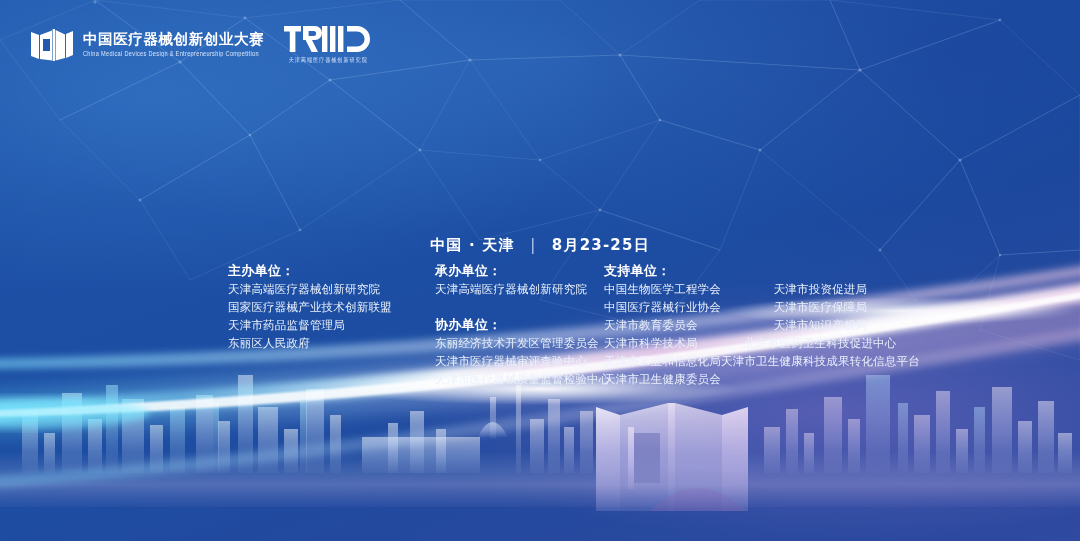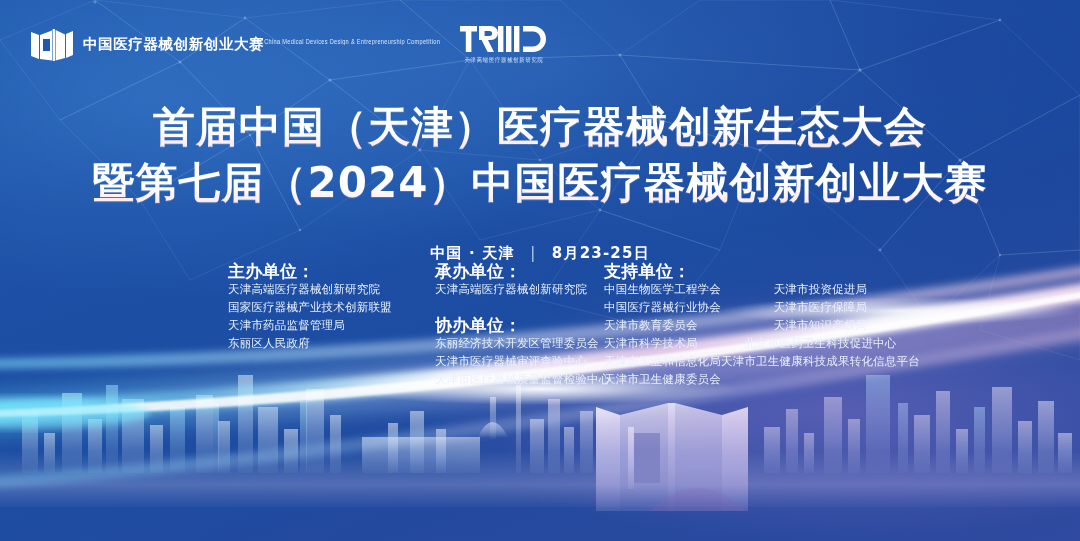--- a/index.html
+++ b/index.html
@@ -28,21 +28,21 @@
   
   .skyline { position:absolute; left:0; bottom:0; width:100%; height:200px; }
 
   
   .header {
     position:absolute; top:24px; left:30px;
     display:flex; align-items:center; gap:0;
   }
   .brand { display:flex; align-items:center; gap:9px; }
   .brand-mark { width:44px; height:40px; flex:none; }
-  .brand-text { display:flex; flex-direction:row; justify-content:flex-end; }
+  .brand-text { display:flex; flex-direction:column; justify-content:flex-end; }
   .brand-cn {
     font-size:14.5px; font-weight:bold; color:#ffffff;
     letter-spacing:.6px; line-height:1.15; white-space:nowrap;
     font-family:"DejaVu Sans","Liberation Sans",sans-serif;
   }
   .brand-en {
     font-size:5.6px; color:#dce8fb; letter-spacing:.32px;
     line-height:1.3; margin-top:2px; white-space:nowrap;
     transform:scaleY(1.15); transform-origin:left top;
   }
@@ -67,21 +67,21 @@
     letter-spacing:1px;
     color:#ffffff;
     background:linear-gradient(180deg,#ffffff 0%,#ffffff 58%,#fbe8ee 82%,#f6d9e4 100%);
     -webkit-background-clip:text; background-clip:text;
     -webkit-text-fill-color:transparent;
     text-shadow:0 1px 0 rgba(255,255,255,.15);
     white-space:nowrap;
   }
 
   .meta {
-    position:absolute; top:244px; left:0; right:0;
+    position:absolute; top:236px; left:0; right:0;
     text-align:center;
     font-family:"DejaVu Sans","Liberation Sans",sans-serif;
     font-size:15px; font-weight:bold; color:#ffffff;
     letter-spacing:1.2px;
   }
   .meta .sep {
     display:inline-block; margin:0 9px;
     color:#b9cdf0; font-weight:normal;
   }
 
@@ -91,21 +91,21 @@
     display:flex; align-items:flex-start;
     font-family:"DejaVu Sans","Liberation Sans",sans-serif;
   }
   .col { display:flex; flex-direction:column; }
   .col-1 { width:163px; }
   .col-2 { width:169px;margin-left:44px; }
   .col-3 { width:117px; }
   .col-4 { width:auto; padding-top:18px;text-align:center; }
 
   .u-head {
-    font-size:17px; font-weight:bold; color:#ffffff;
+    font-size:13px; font-weight:bold; color:#ffffff;
     line-height:18px; letter-spacing:.3px; white-space:nowrap;
   }
   .u-item {
     font-size:11.5px; color:#eaf1fc;
     line-height:18px; letter-spacing:.2px; white-space:nowrap;
   }
   .u-spacer { height:18px; }
 </style>
 </head>
 <body>
@@ -393,24 +393,20 @@
           <rect x="46" y="2" width="5.4" height="26"></rect>
           <rect x="54" y="2" width="5.4" height="26"></rect>
 
           <path d="M63,2 h10 a13,13 0 0 1 0,26 h-10 v-5.4 h10 a7.6,7.6 0 0 0 0,-15.2 h-10 Z"></path>
         </g>
       </svg>
       <div class="triid-cn">天津高端医疗器械创新研究院</div>
     </div>
   </div>
 
-  <div class="title-block">
-    <div class="title-line">首届中国（天津）医疗器械创新生态大会</div>
-    <div class="title-line">暨第七届（2024）中国医疗器械创新创业大赛</div>
-  </div>
 
   <div class="meta">
     <span>中国 · 天津</span>
     <span class="sep">|</span>
     <span>8月23-25日</span>
   </div>
 
   <div class="units">
 
     <div class="col col-1">

